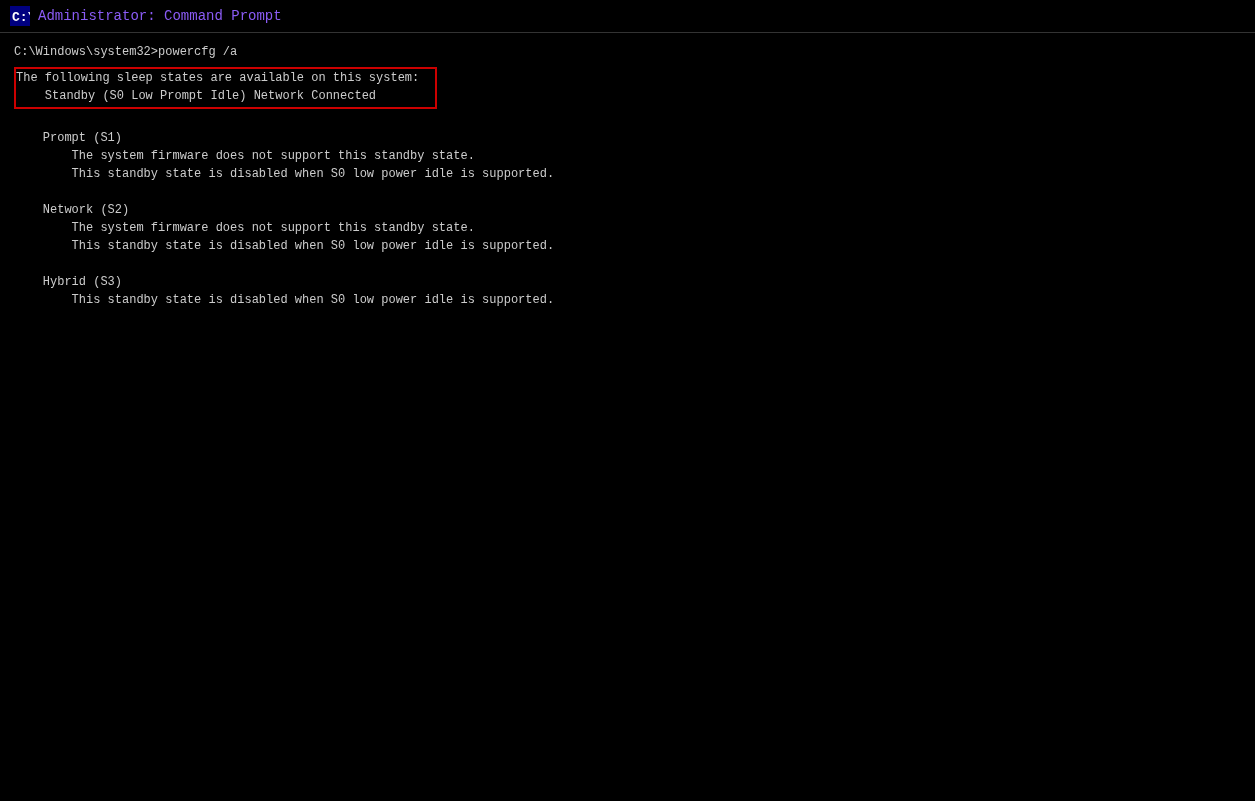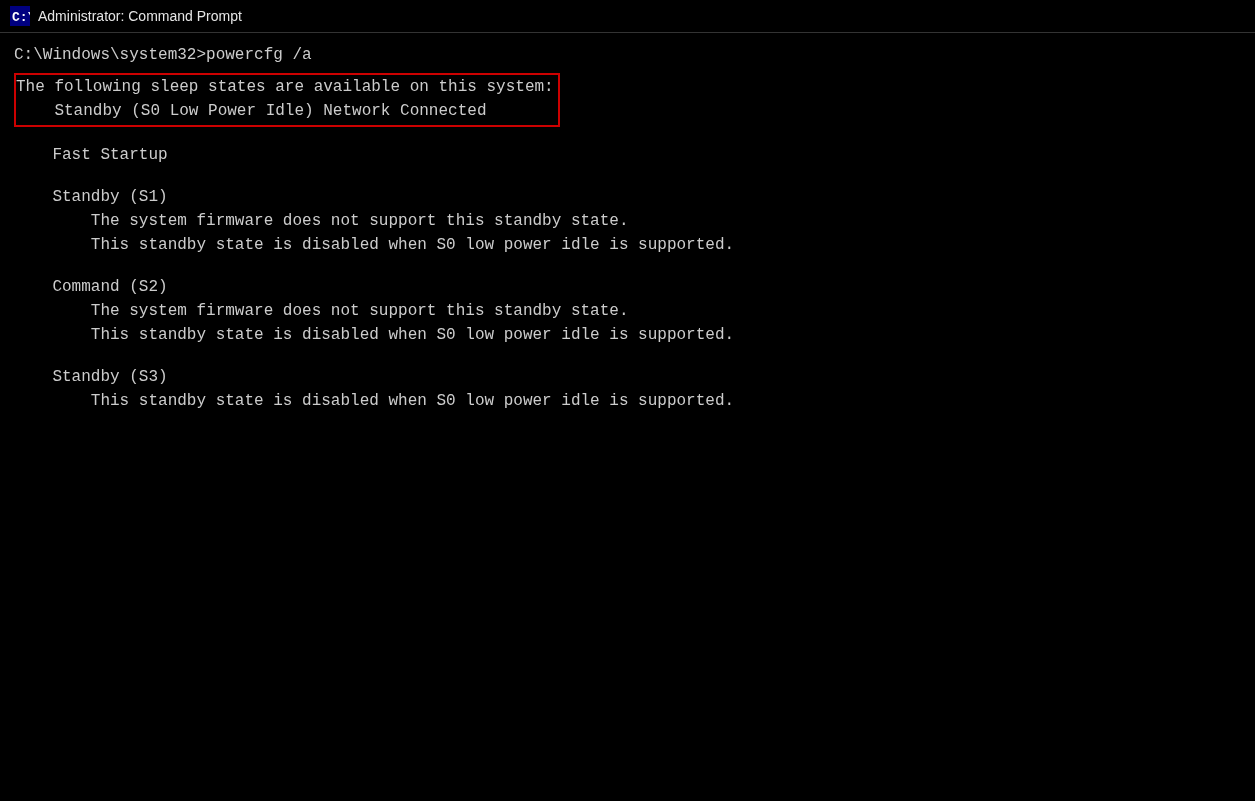--- a/index.html
+++ b/index.html
@@ -28,29 +28,29 @@
     .title-bar-icon {
       width: 20px;
       height: 20px;
       display: flex;
       align-items: center;
       justify-content: center;
       flex-shrink: 0;
     }
 
     .title-bar-text {
-      color: #e5e5e5;
+      color: #8b5cf6;
       font-size: 14px;
-      font-family: Liberation Sans, sans-serif;
+      font-family: Liberation Mono, monospace;
     }
 
     .terminal-body {
       padding: 10px 14px;
       color: #cccccc;
-      font-size: 16px;
+      font-size: 12px;
       line-height: 1.5;
     }
 
     .cmd-line {
       color: #cccccc;
       margin-bottom: 6px;
     }
 
     .line {
       display: block;
@@ -76,45 +76,44 @@
   <span class="title-bar-text">Administrator: Command Prompt</span>
 </div>
 
 <div class="terminal-body">
 
   <div class="cmd-line">
     <span class="line">C:\Windows\system32&gt;powercfg /a</span>
   </div>
 
   
-  <div style="display:inline-block; border: 2.5px solid #cc0000; padding: 0px 4px 2px 0px; margin-bottom:16px;">
+  <div style="display:inline-block; border: 2.5px solid #cc0000; padding: 0px 16px 2px 0px; margin-bottom:2px;">
     <span class="line">The following sleep states are available on this system:</span>
-    <span class="line">    Standby (S0 Low Power Idle) Network Connected</span>
+    <span class="line">    Standby (S0 Low Prompt Idle) Network Connected</span>
   </div>
 
-  <span class="line">    Fast Startup</span>
 
   <span class="spacer"></span>
 
 
   
-  <span class="line">    Standby (S1)</span>
+  <span class="line">    Prompt (S1)</span>
   <span class="line">        The system firmware does not support this standby state.</span>
   <span class="line">        This standby state is disabled when S0 low power idle is supported.</span>
 
   <span class="spacer"></span>
 
   
-  <span class="line">    Command (S2)</span>
+  <span class="line">    Network (S2)</span>
   <span class="line">        The system firmware does not support this standby state.</span>
   <span class="line">        This standby state is disabled when S0 low power idle is supported.</span>
 
   <span class="spacer"></span>
 
   
-  <span class="line">    Standby (S3)</span>
+  <span class="line">    Hybrid (S3)</span>
   <span class="line">        This standby state is disabled when S0 low power idle is supported.</span>
 
   <span class="spacer"></span>
 
   
 
 </div>
 
 </body></html>

